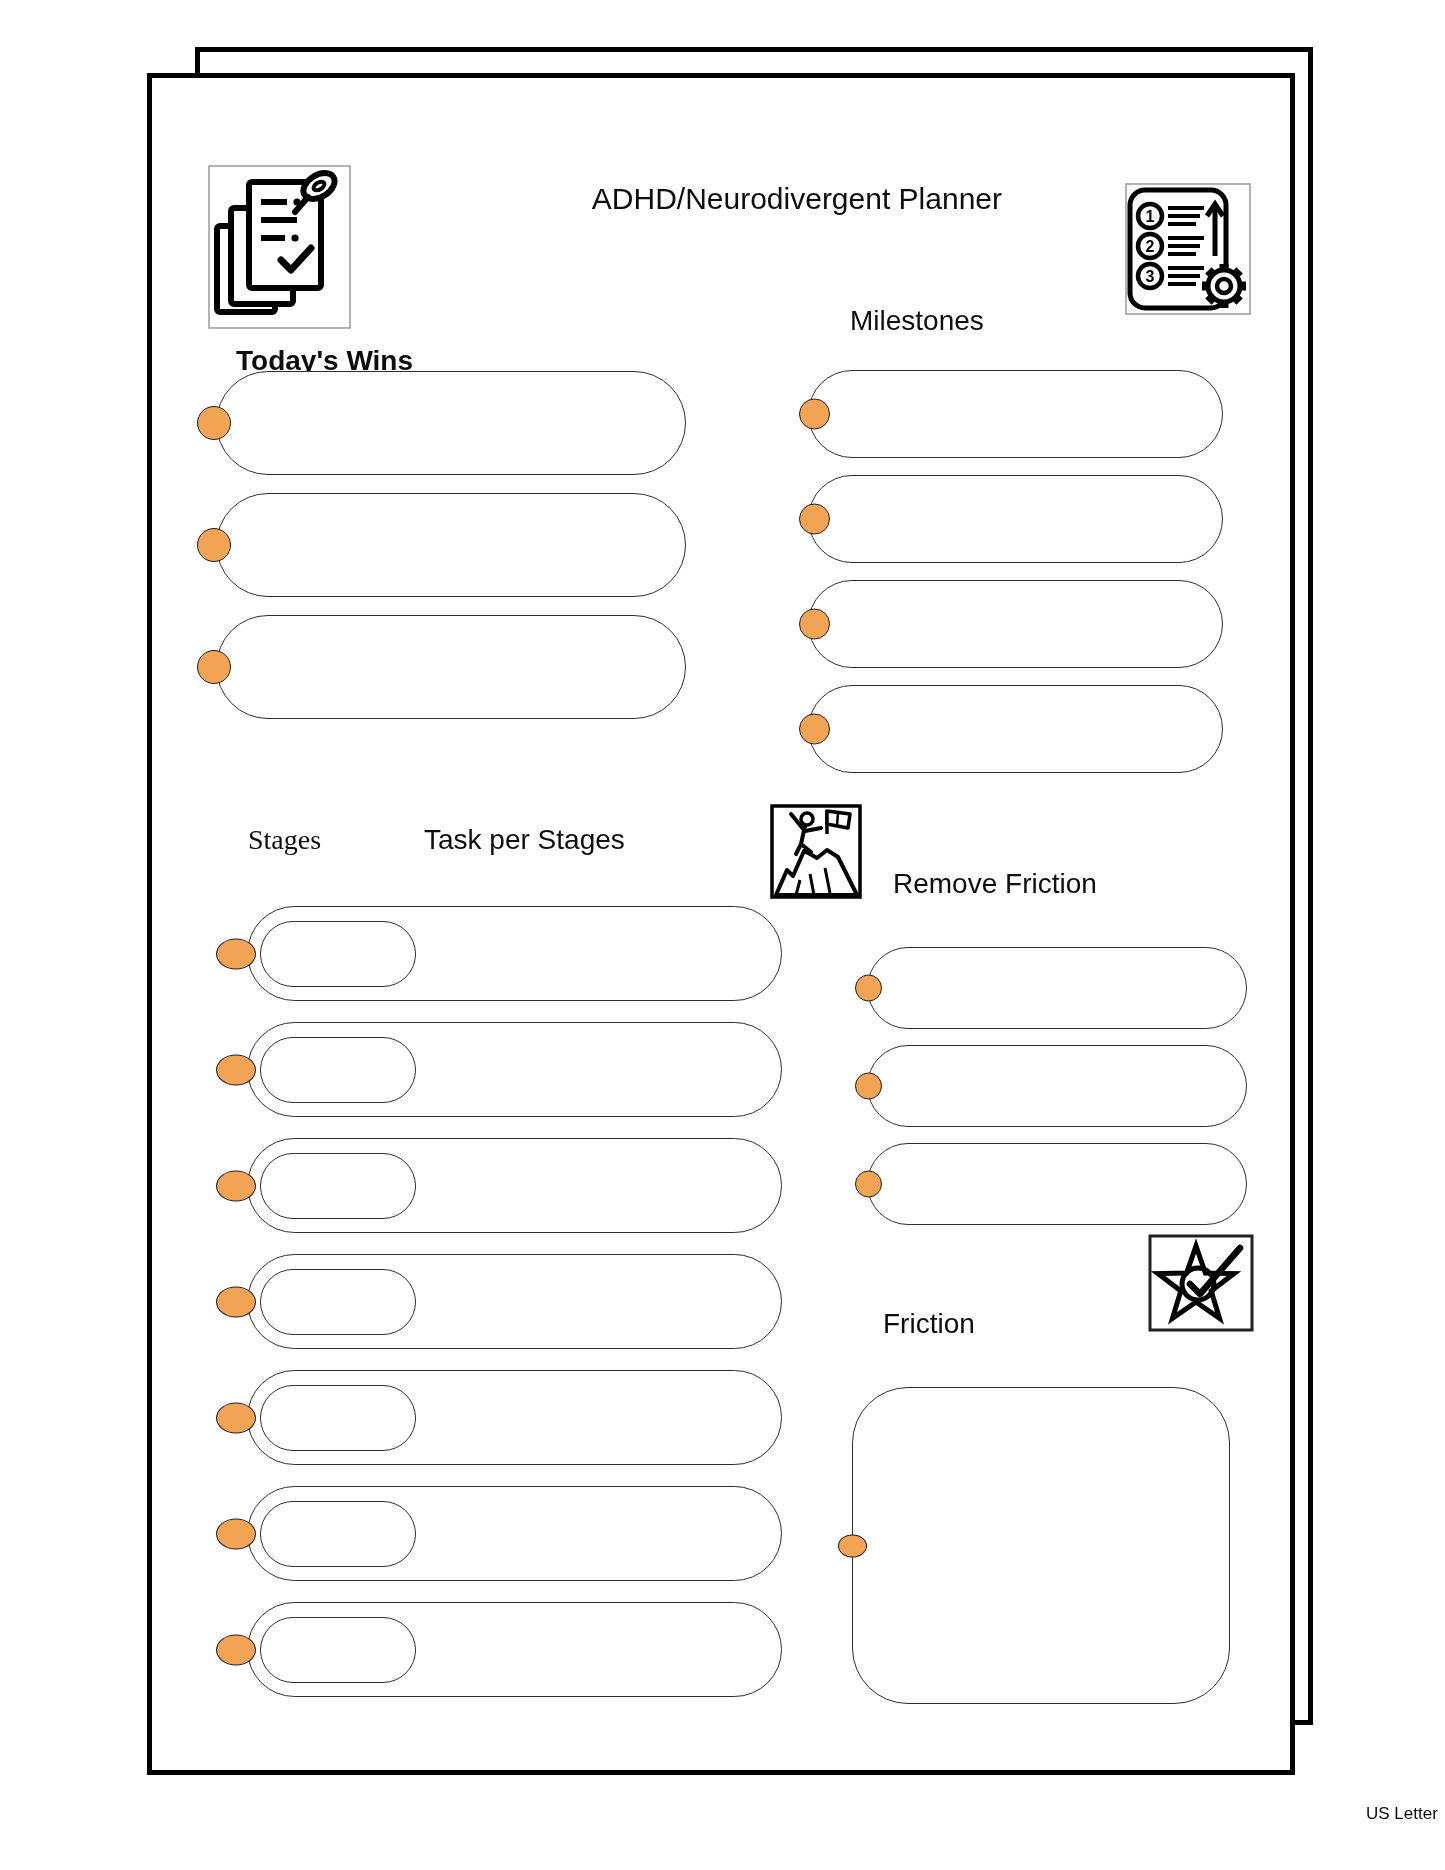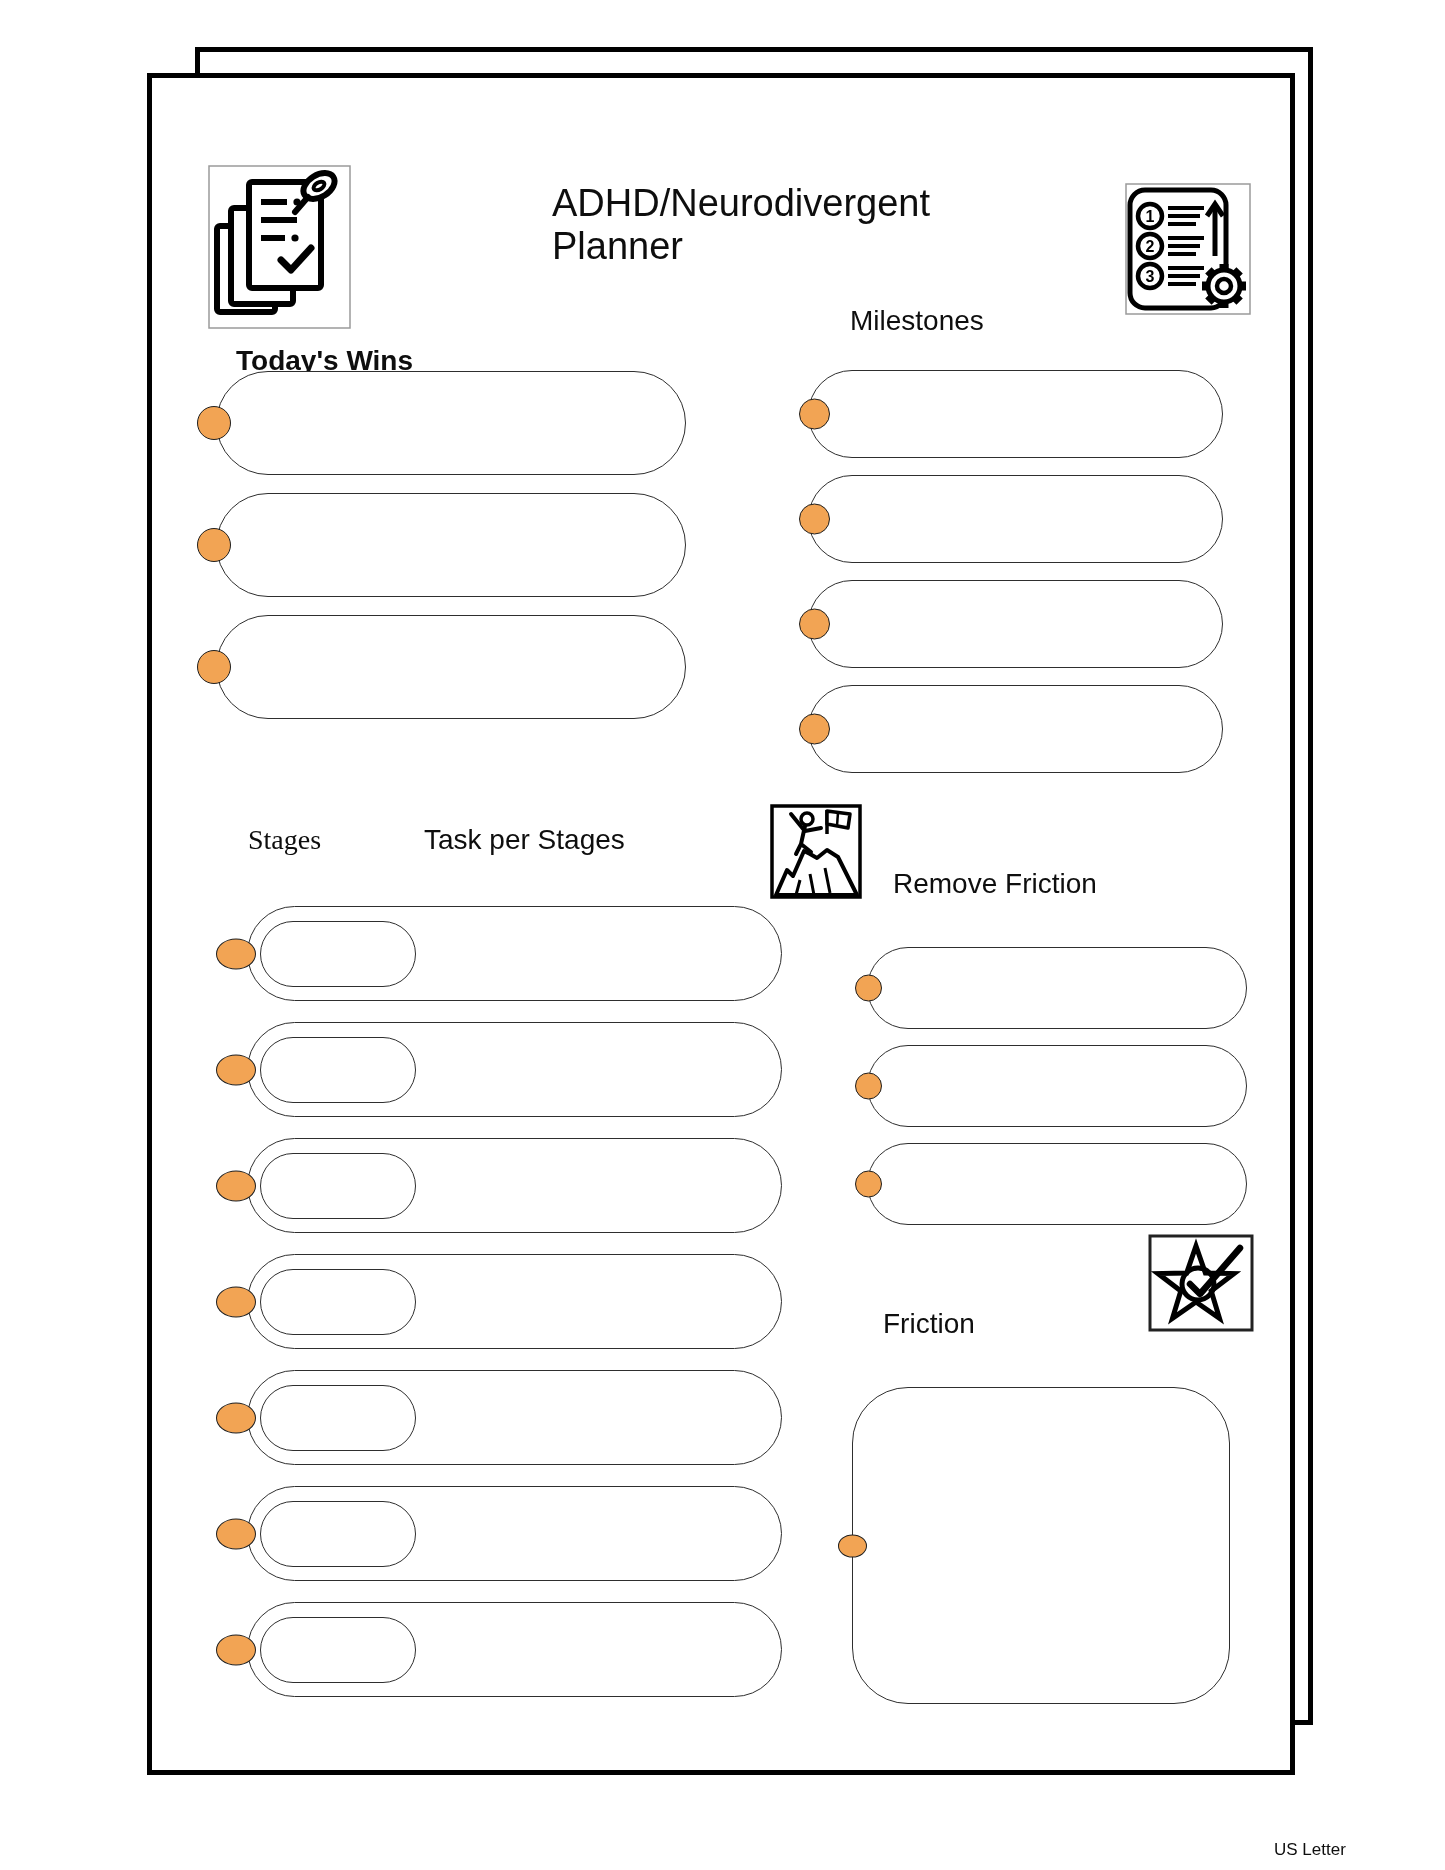--- a/index.html
+++ b/index.html
@@ -11,22 +11,22 @@
   .sheet-back{
     position:absolute;left:195px;top:47px;width:1118px;height:1678px;
     border:5px solid #000;box-sizing:border-box;background:#fff;
   }
   .sheet-front{
     position:absolute;left:147px;top:73px;width:1148px;height:1702px;
     border:5px solid #000;box-sizing:border-box;background:#fff;
   }
   .heading{position:absolute;font-size:28px;line-height:1.1;color:#0e0e0e;white-space:nowrap;}
   .page-title{
-    position:absolute;left:400px;top:104px;width:450px;text-align:left;
-    font-size:38px;color:#0e0e0e;
+    position:absolute;left:400px;top:104px;width:450px;text-align:right;
+    font-size:30px;color:#0e0e0e;
   }
   .rows{position:absolute;display:flex;flex-direction:column;}
   .pill{
     position:relative;border:1.6px solid #2e2e2e;border-radius:999px;
     background:#fff;box-sizing:border-box;
   }
   .dot{
     position:absolute;background:#F2A454;border:1.6px solid #1f1f1f;
     border-radius:50%;box-sizing:border-box;top:50%;transform:translateY(-50%);
   }
@@ -51,21 +51,21 @@
   .friction-rows .pill{height:82px;}
   .friction-rows .dot{width:27px;height:27px;left:-13px;}
   
   .debrief-box{
     position:absolute;left:700px;top:1309px;width:378px;height:317px;
     border:1.6px solid #2e2e2e;border-radius:56px;background:#fff;box-sizing:border-box;
   }
   .debrief-box .dot{width:29px;height:23px;left:-15px;}
   .icon{position:absolute;}
   .us-letter{
-    position:absolute;left:1274px;top:1804px;font-size:17px;color:#0e0e0e;white-space:nowrap;margin-top:36px;
+    position:absolute;left:1366px;top:1804px;font-size:17px;color:#0e0e0e;white-space:nowrap;
   }
 </style>
 </head>
 <body>
 
 <div class="sheet-back"></div>
 
 <div class="sheet-front">
 
   <svg class="icon" style="left:55px;top:86px;" width="145" height="166" viewBox="0 0 145 166">

